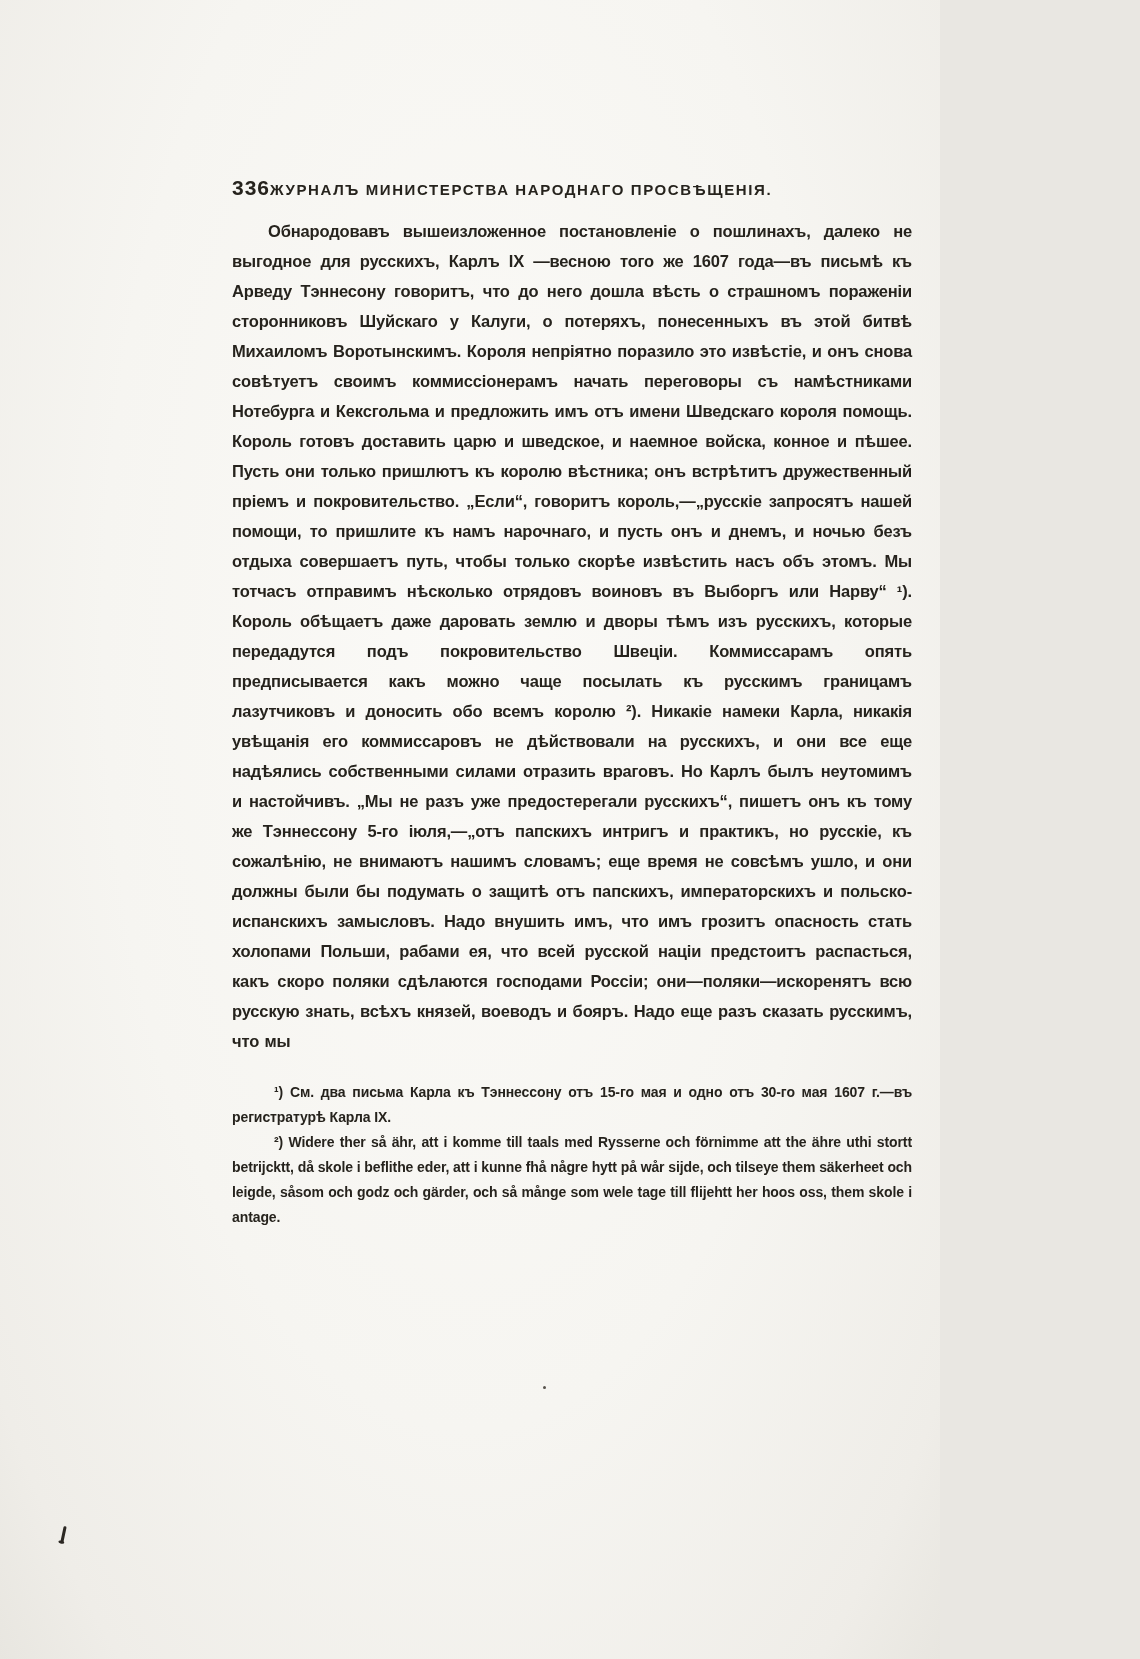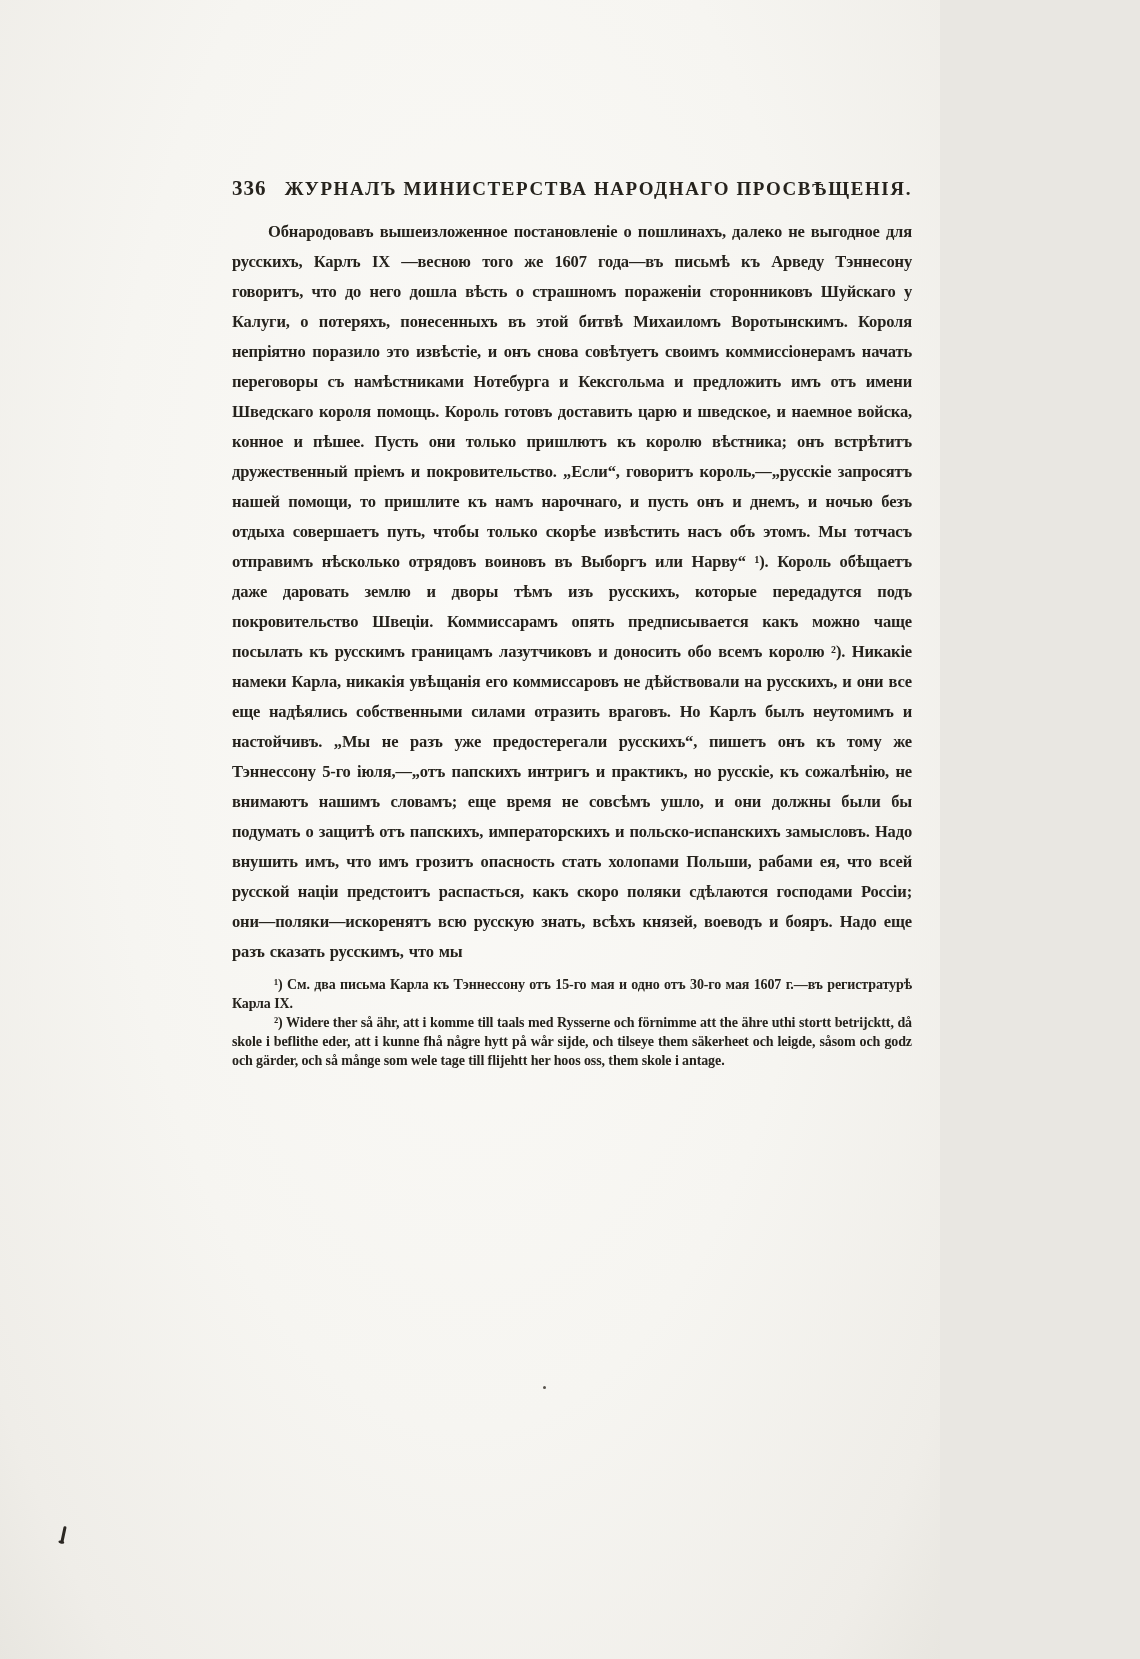--- a/index.html
+++ b/index.html
@@ -10,21 +10,21 @@
     width: 1140px;
     height: 1659px;
     background: #e9e7e2;
   }
   .page {
     position: relative;
     width: 940px;
     height: 1659px;
     overflow: hidden;
     background: radial-gradient(ellipse at 50% 38%, #fbfaf7 0%, #f6f5f1 55%, #efede8 88%, #e8e6e0 100%);
-    font-family: Liberation Serif, serif;
+    font-family: Liberation Sans, sans-serif;
     color: #26231d;
   }
   .content {
     position: absolute;
     left: 232px;
     top: 176px;
     width: 680px;
   }
   .header {
     display: flex;
@@ -32,45 +32,45 @@
     margin-bottom: 16px;
   }
   .page-num {
     font-size: 21px;
     font-weight: 700;
     letter-spacing: 1px;
     flex: 0 0 auto;
   }
   .running-title {
     flex: 1 1 auto;
-    text-align: right;
-    font-size: 19px;
+    text-align: left;
+    font-size: 15px;
     font-weight: 700;
     letter-spacing: 1.6px;
     white-space: nowrap;
   }
   .body-text {
     font-size: 16.5px;
     font-weight: 700;
     line-height: 30px;
     text-align: justify;
     letter-spacing: -0.15px;
     word-spacing: 1px;
   }
   .para {
     margin: 0;
   }
   .para.indent {
     text-indent: 36px;
   }
   .footnotes {
-    margin-top: 8px;
+    margin-top: 24px;
     font-size: 14px;
     font-weight: 700;
-    line-height: 19px;
+    line-height: 25px;
     text-align: justify;
     letter-spacing: -0.1px;
   }
   .footnote {
     margin: 0;
     text-indent: 42px;
   }
   .ink-mark {
     position: absolute;
     left: 62px;

